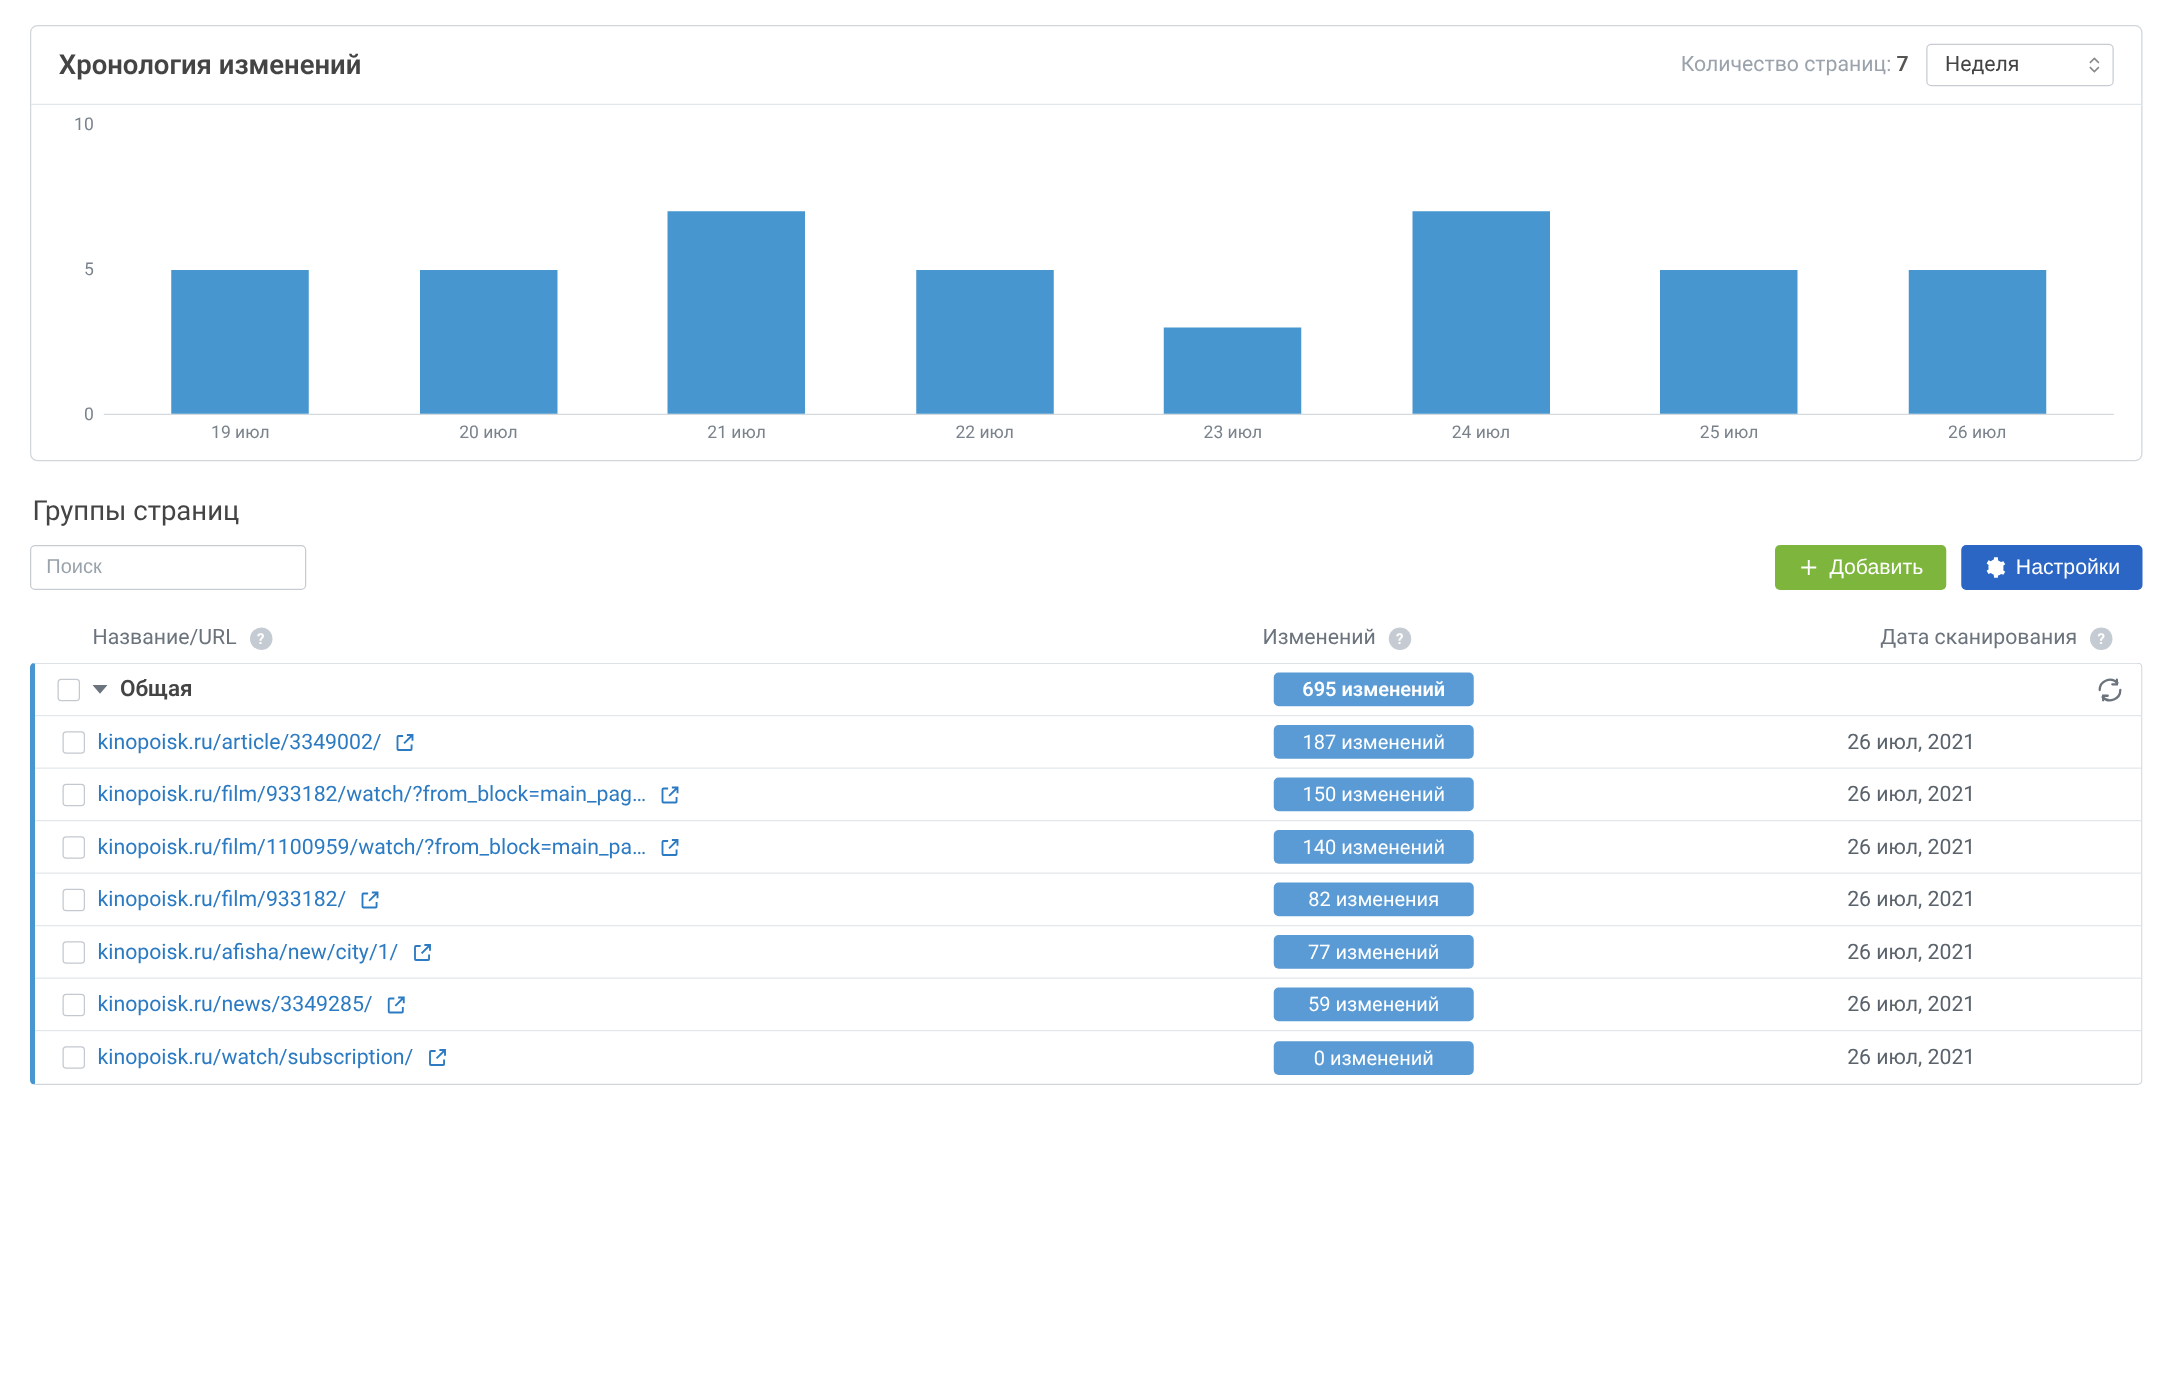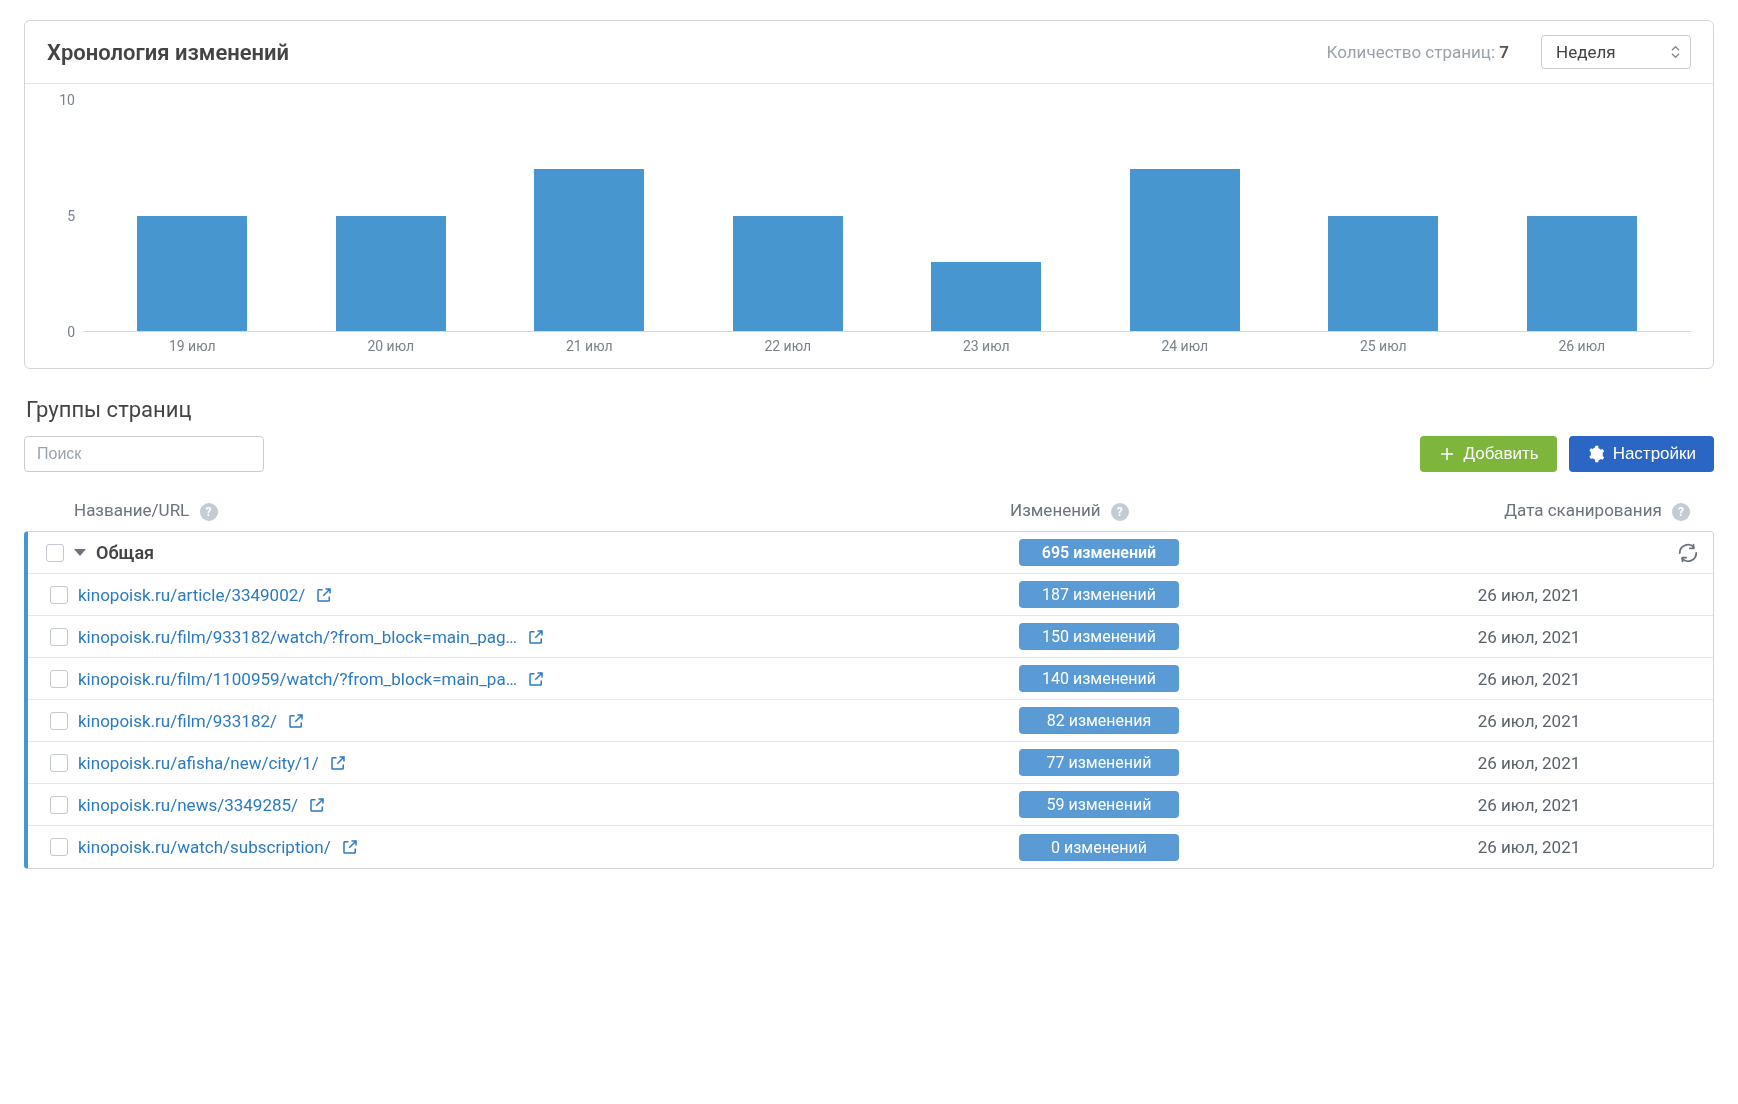--- a/index.html
+++ b/index.html
@@ -19,21 +19,21 @@
     align-items: center;
     justify-content: space-between;
     padding: 14px 22px;
     border-bottom: 1px solid #e1e6eb;
   }
   .card-title {
     font-size: 22px;
     font-weight: 600;
     color: #444;
   }
-  .header-right { display: flex; align-items: center; gap: 32px; }
+  .header-right { display: flex; align-items: center; gap: 14px; }
   .pages-count { color: #9aa2ab; font-size: 17px; }
   .pages-count .num { color: #555; font-weight: 600; }
   .select-wrap {
     position: relative;
     display: inline-flex;
     align-items: center;
     border: 1px solid #c7ccd2;
     border-radius: 4px;
     padding: 6px 34px 6px 14px;
     background: #fff;
@@ -120,21 +120,21 @@
     display: flex;
     align-items: center;
     justify-content: space-between;
     margin-bottom: 18px;
   }
   .search-input {
     border: 1px solid #c7ccd2;
     border-radius: 4px;
     padding: 8px 12px;
     font-size: 16px;
-    width: 240px;
+    width: 221px;
     color: #444;
   }
   .search-input::placeholder { color: #9aa2ab; }
   .toolbar-right { display: flex; gap: 12px; align-items: flex-end; }
   .btn {
     display: inline-flex;
     align-items: center;
     gap: 8px;
     border: none;
     border-radius: 4px;

